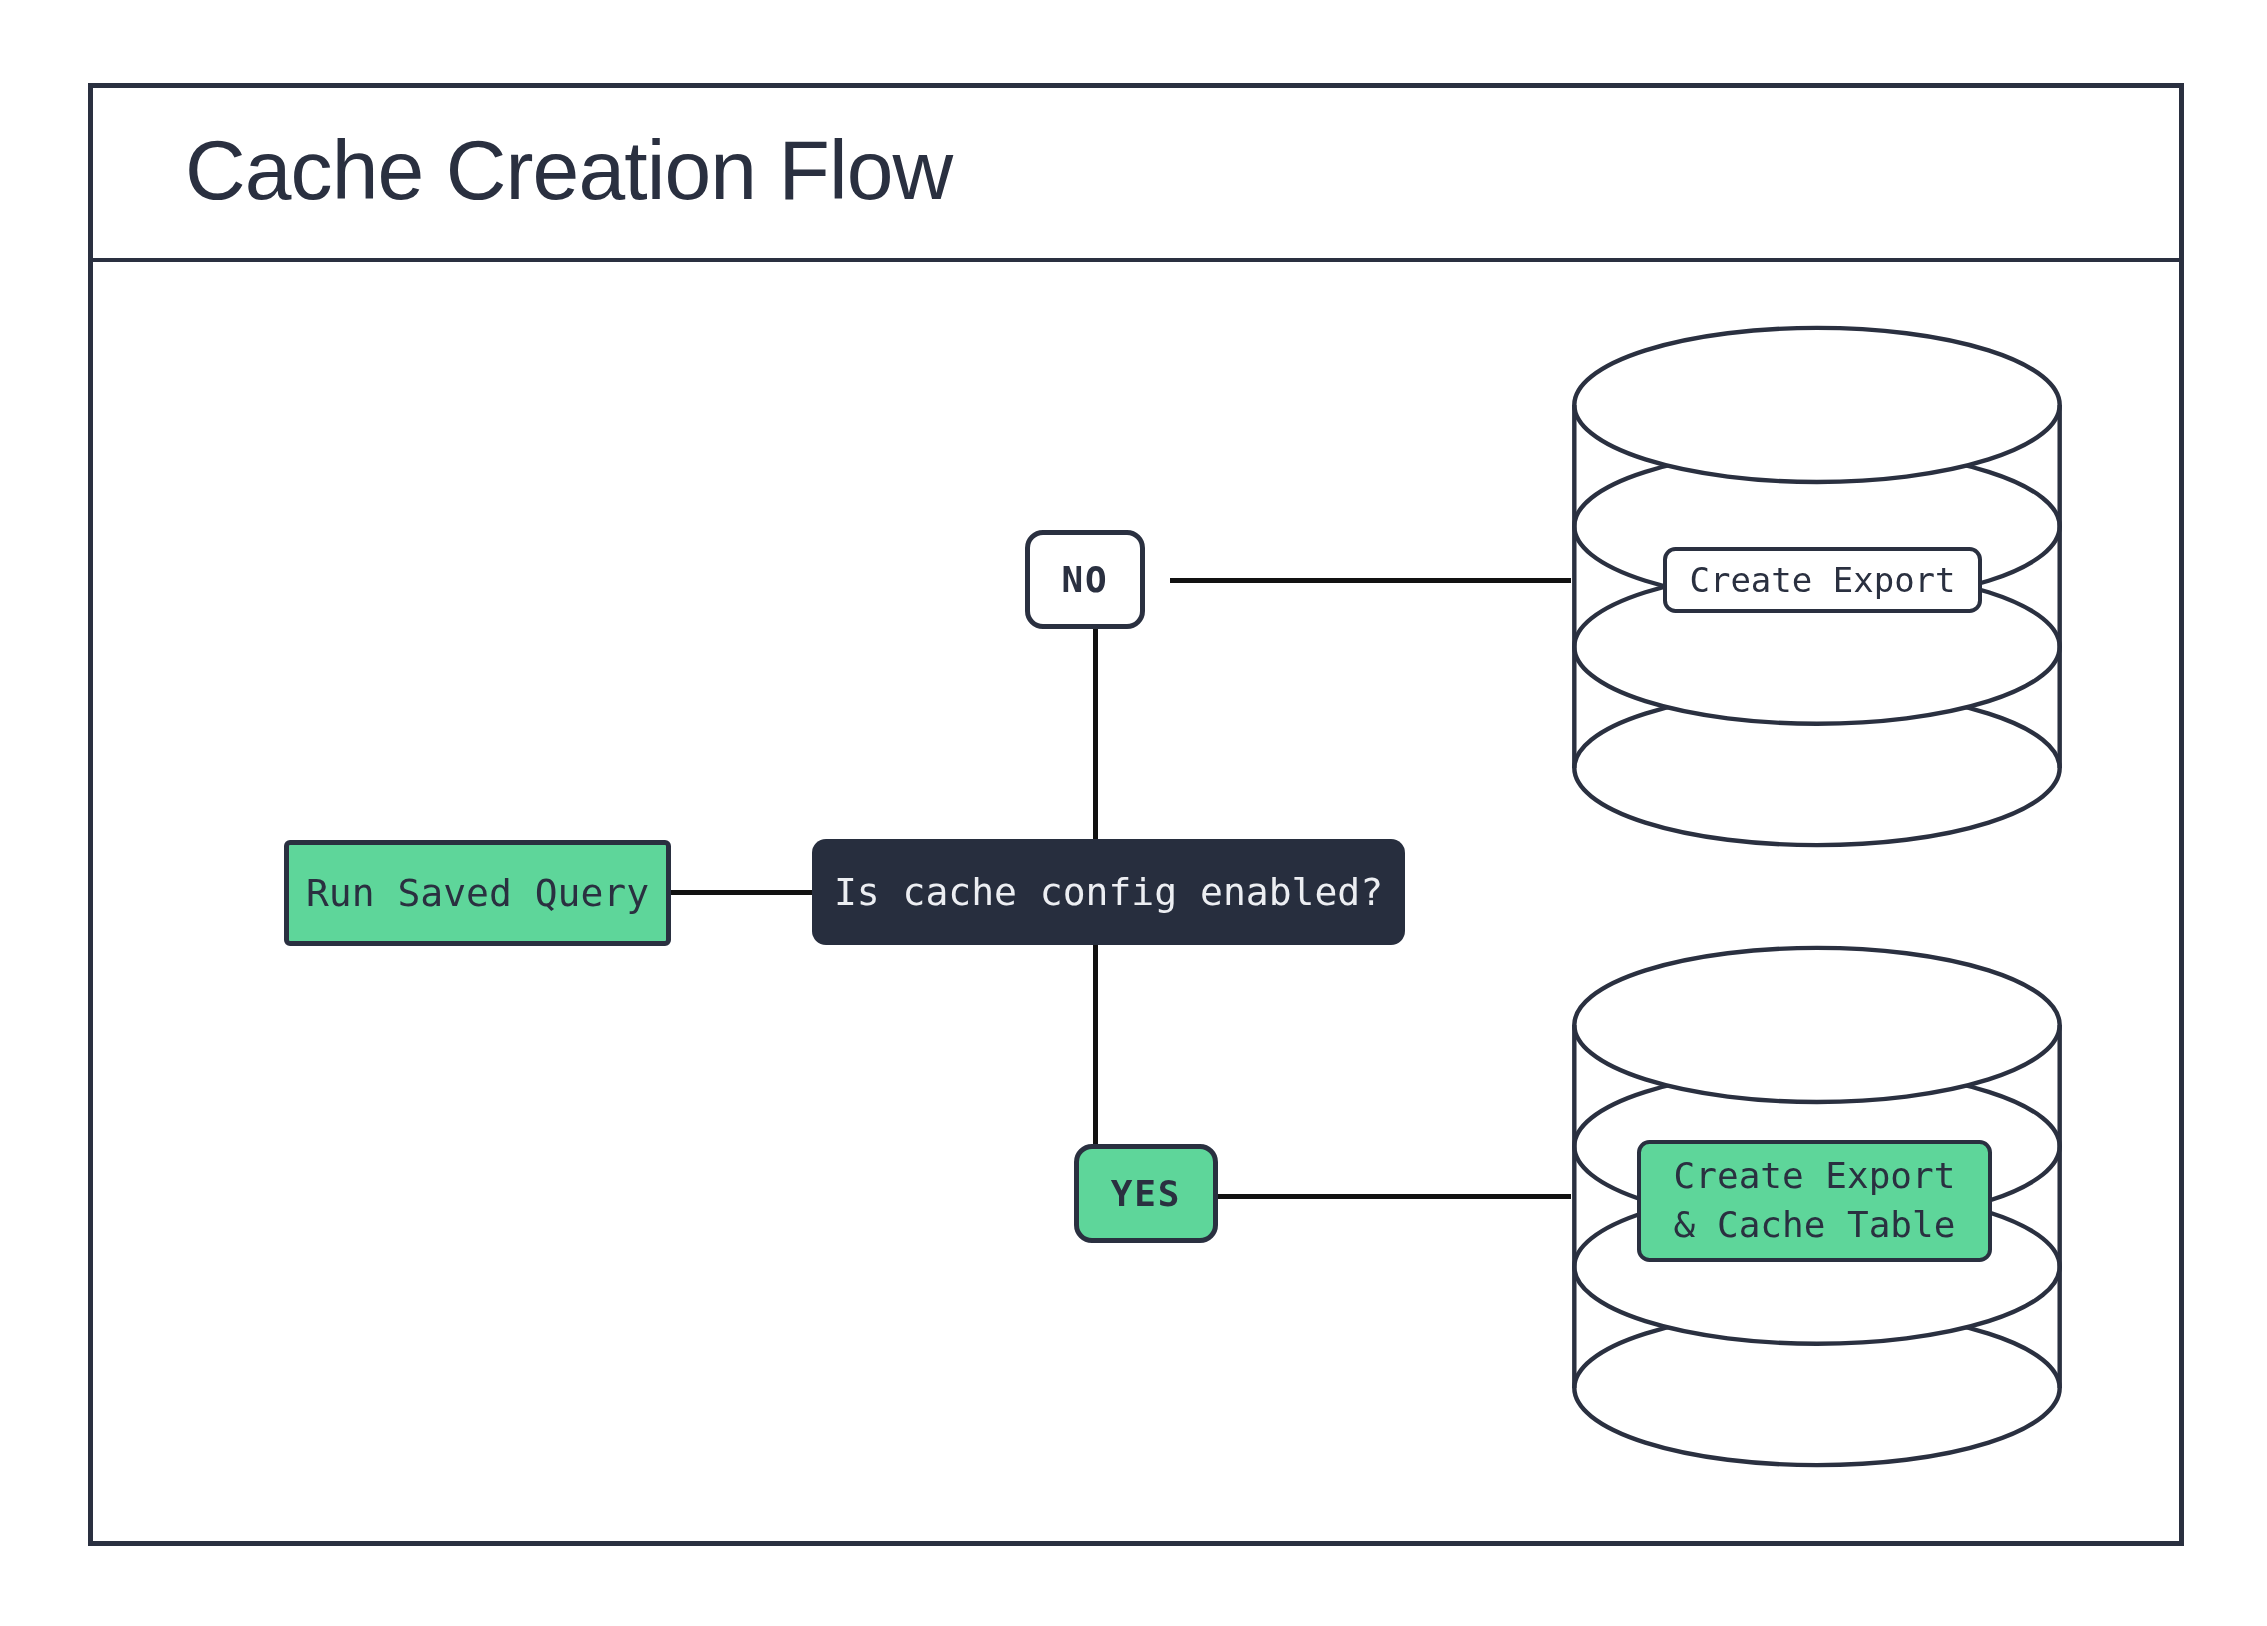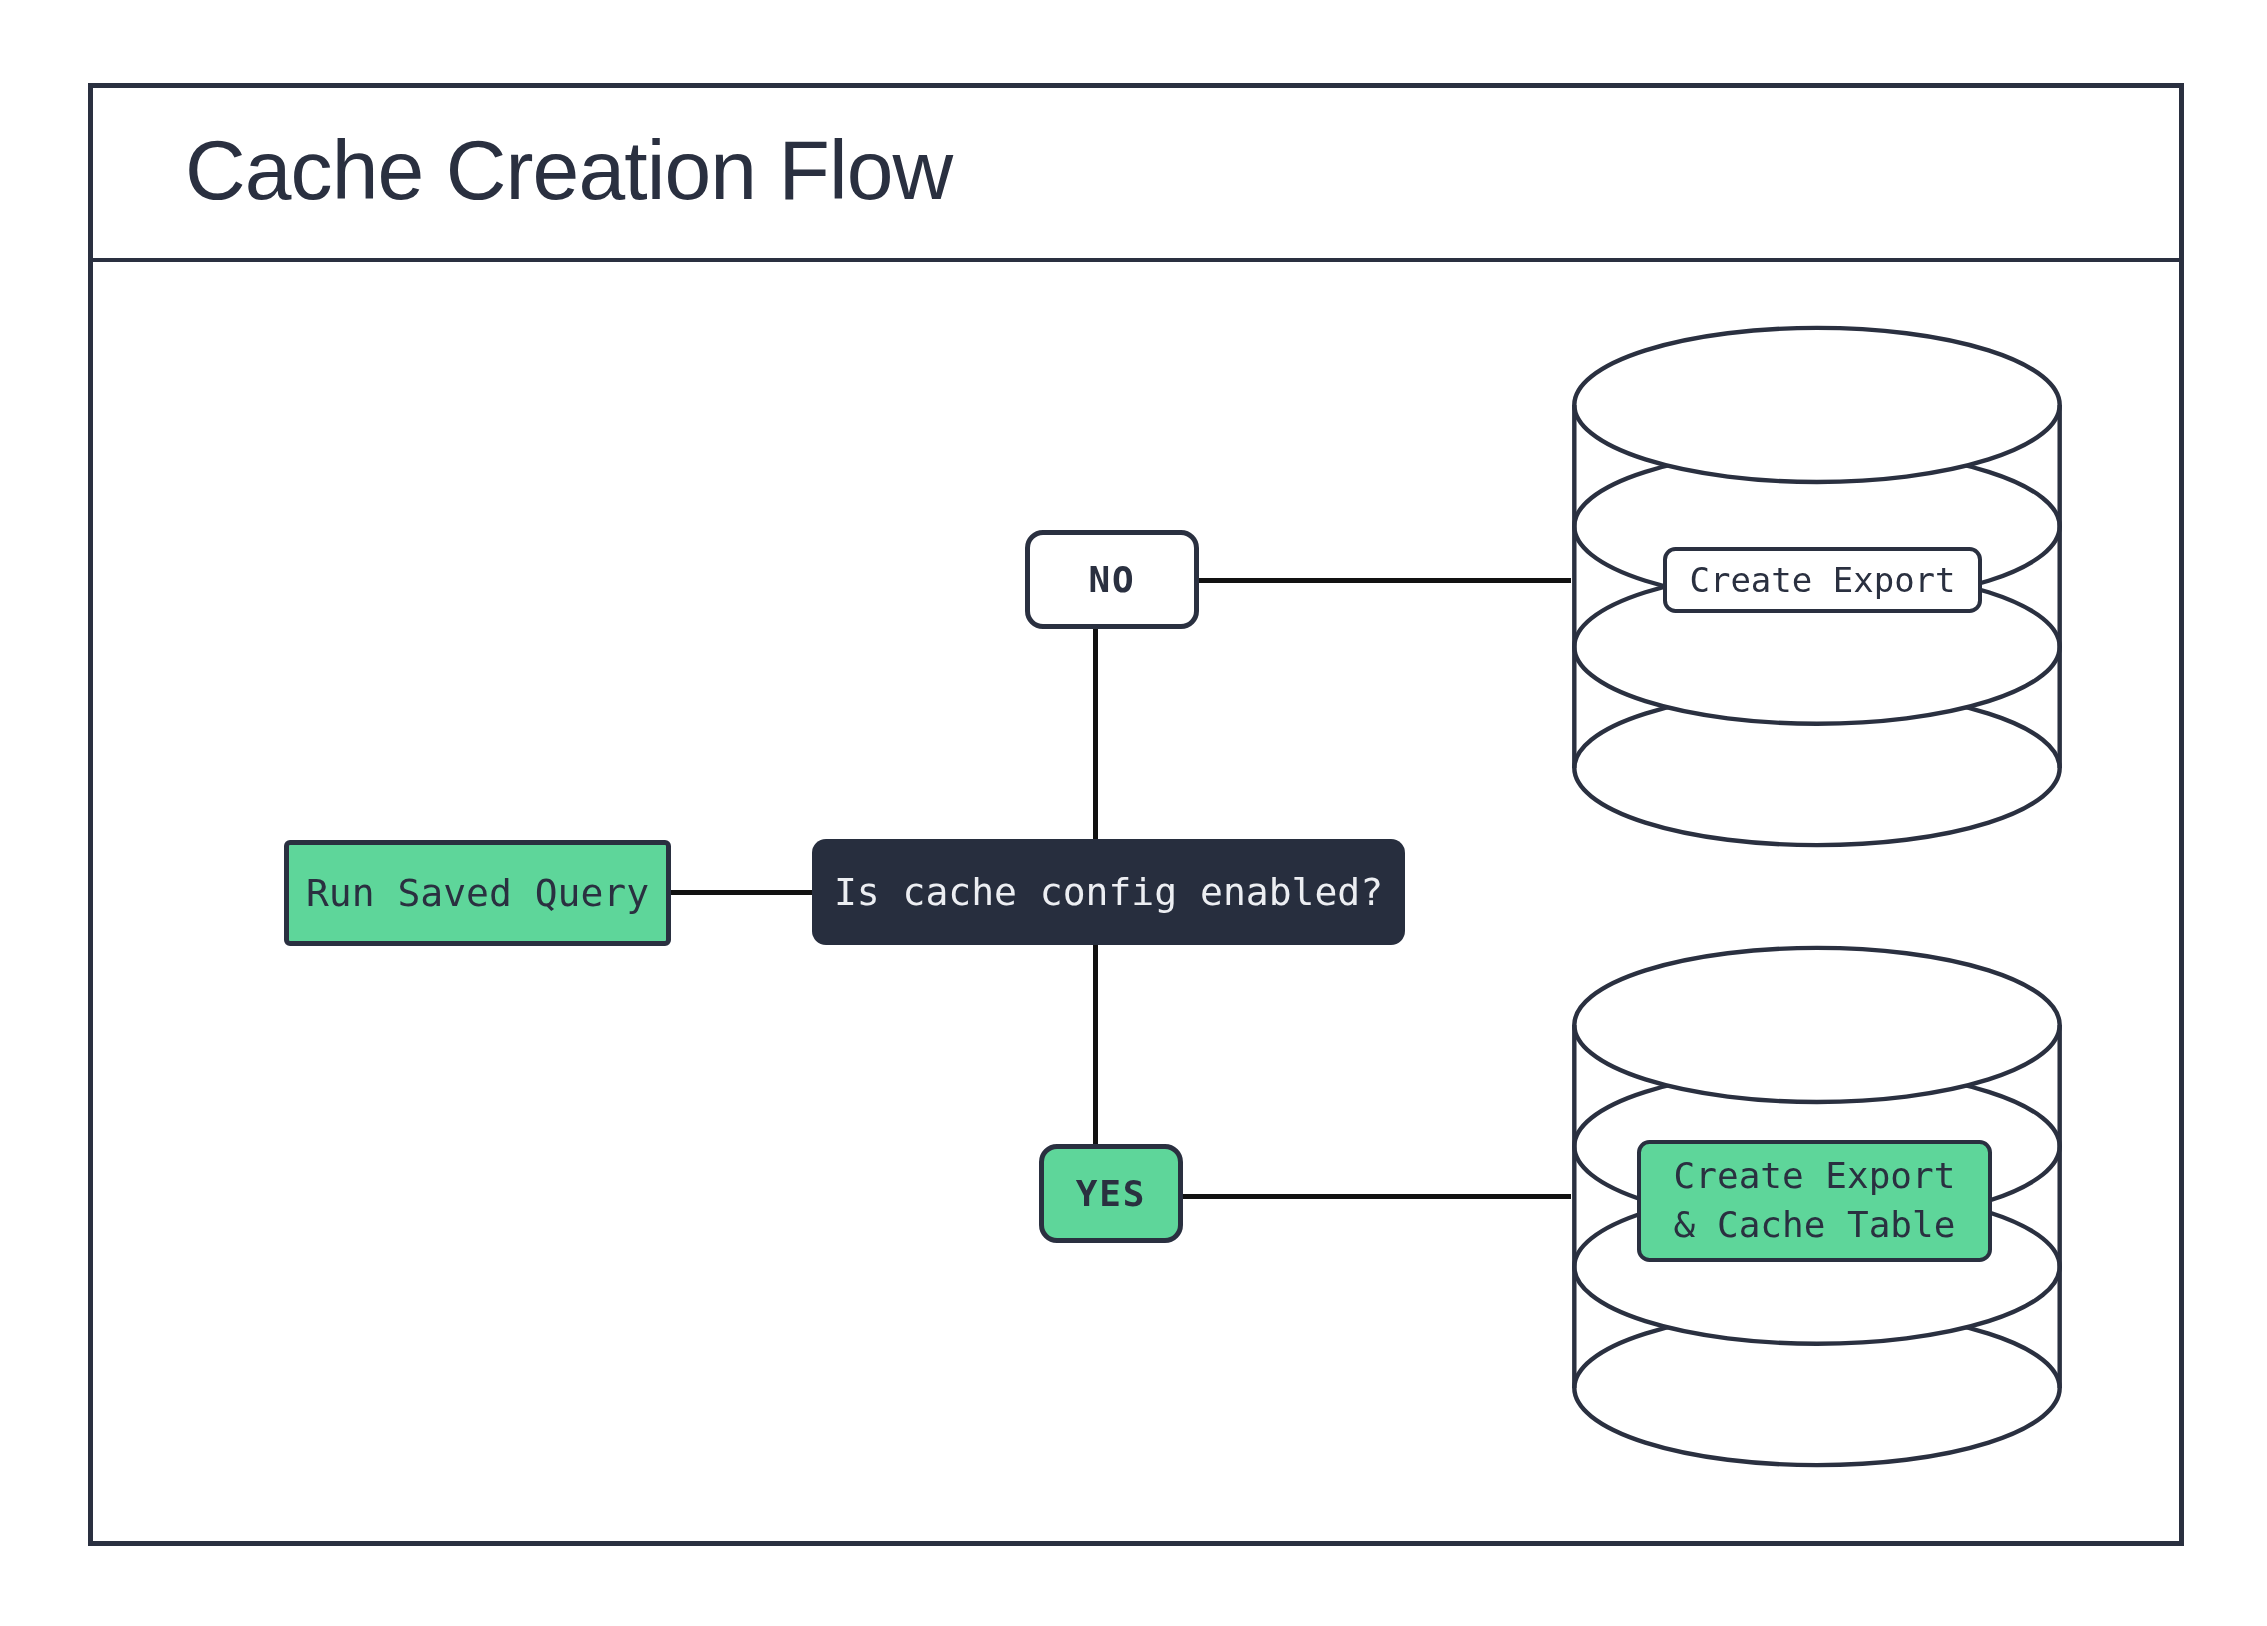--- a/index.html
+++ b/index.html
@@ -38,26 +38,26 @@
     left:284px;top:840px;width:387px;height:106px;
     background:var(--green);border:5.4px solid var(--ink);border-radius:6px;
     font-size:38px;
   }
   .node-decision{
     left:812px;top:839px;width:593px;height:106px;
     background:var(--dark-bg);border-radius:14px;
     color:var(--dark-text);font-size:38px;
   }
   .node-no{
-    left:1025px;top:530px;width:174px;height:99px;
+    left:1025px;top:530px;width:120px;height:99px;
     background:var(--bg);border:5.4px solid var(--ink);border-radius:18px;
     font-size:36px;font-weight:700;letter-spacing:1.8px;
   }
   .node-yes{
-    left:1039px;top:1144px;width:144px;height:99px;
+    left:1074px;top:1144px;width:144px;height:99px;
     background:var(--green);border:5.4px solid var(--ink);border-radius:18px;
     font-size:36px;font-weight:700;letter-spacing:1.8px;
   }
   .connector{position:absolute;background:var(--line);}
   .c-start-decision{left:671px;top:890px;width:142px;height:4.5px;}
   .c-no-v{left:1093px;top:627px;width:4.5px;height:214px;}
   .c-yes-v{left:1093px;top:943px;width:4.5px;height:202px;}
   .c-no-db{left:1170px;top:578px;width:401px;height:4.5px;}
   .c-yes-db{left:1170px;top:1194px;width:401px;height:4.5px;}
   .db{position:absolute;width:496px;height:525px;}

